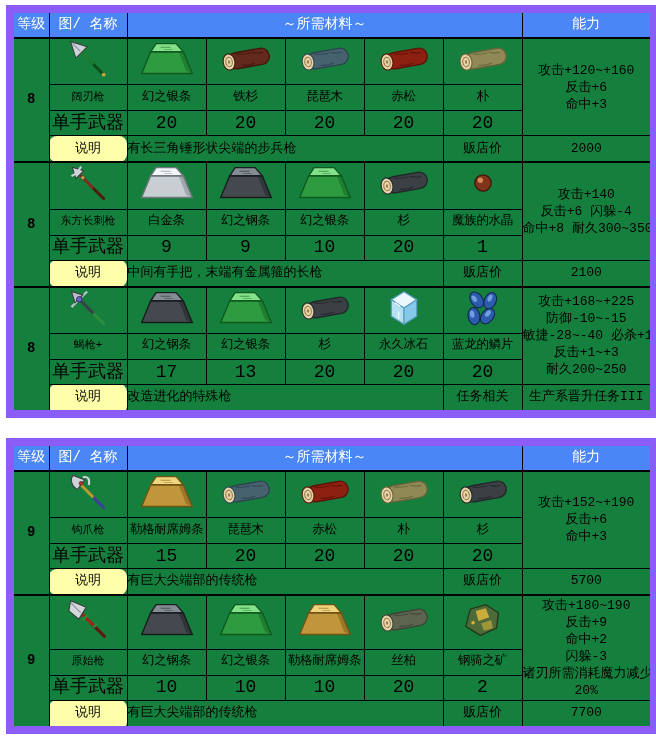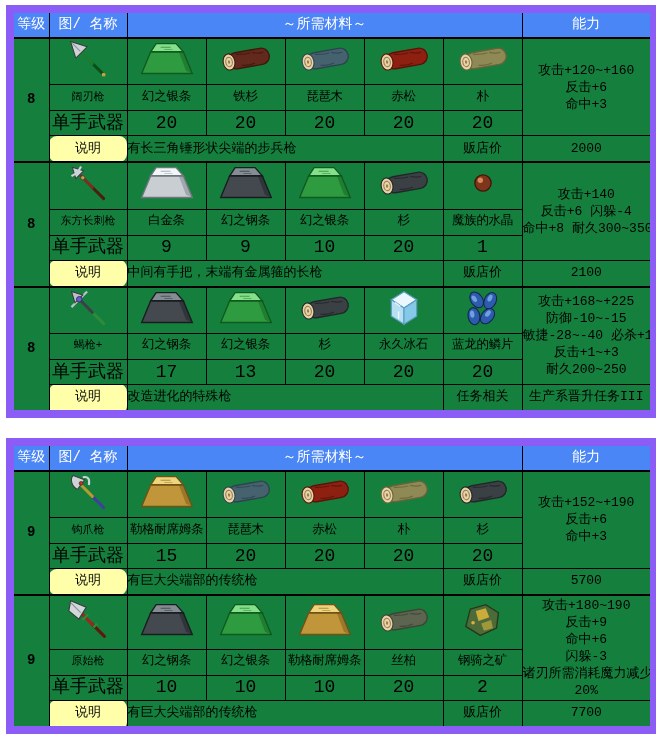--- a/index.html
+++ b/index.html
@@ -455,21 +455,21 @@
                 </svg></span></td>
             <td class="img-cell"><span class="icon-wrap"><svg width="58" height="38" viewBox="0 0 64 42" xmlns="http://www.w3.org/2000/svg">
                   <polygon points="18,9 35,4 49,13 47,30 29,38 13,28" fill="#4c6b38" stroke="#27381a" stroke-width="1.5"></polygon>
                   <polygon points="24,11 35,8 39,18 27,22" fill="#d9b43c" opacity="0.9"></polygon>
                   <polygon points="30,25 41,21 43,30 33,33" fill="#d9b43c" opacity="0.6"></polygon>
                   <circle cx="21" cy="24" r="2" fill="#d9b43c"></circle>
                 </svg></span></td>
             <td class="ability-cell" rowspan="3">
               <div class="ability-line">攻击+180~190</div>
               <div class="ability-line">反击+9</div>
-              <div class="ability-line">命中+6</div>
+              <div class="ability-line">命中+2</div>
               <div class="ability-line">闪躲-3</div>
               <div class="ability-line">诸刃所需消耗魔力减少</div>
               <div class="ability-line">20%</div>
             </td>
           </tr>
           <tr>
             <td class="name-cell">原始枪</td>
             <td class="mat-name">幻之钢条</td>
             <td class="mat-name">幻之银条</td>
             <td class="mat-name">勒格耐席姆条</td>

